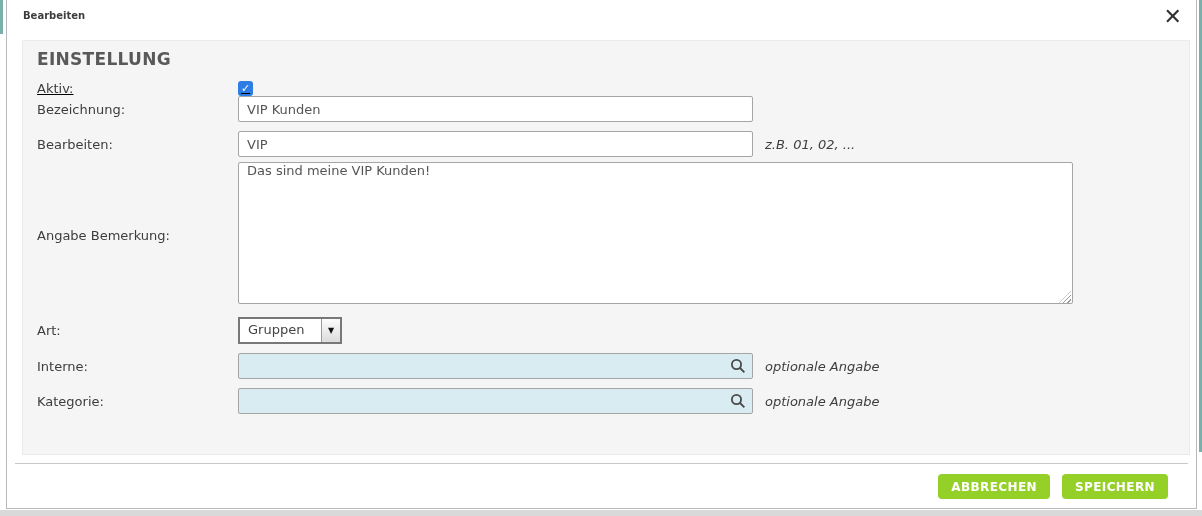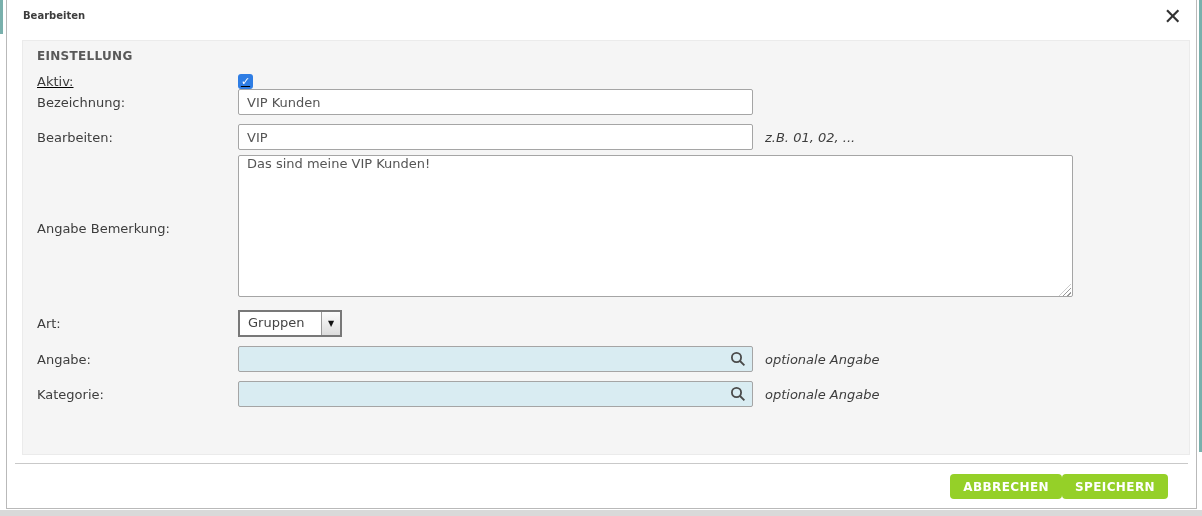--- a/index.html
+++ b/index.html
@@ -24,22 +24,22 @@
   .close-btn {
     position:absolute; right:14px; top:4px;
     font-size:22px; font-weight:bold; color:#333; cursor:pointer; line-height:1.2;
   }
 
   .panel {
     position:absolute; left:15px; right:6px; top:40px; height:415px;
     background:#f5f5f5; border:1px solid #ebebeb; padding:8px 14px;
   }
   .section-title {
-    font-size:12px; font-weight:bold; color:#595959; letter-spacing:.3px;
-    margin-bottom:9px; height:16px;
+    font-size:17px; font-weight:bold; color:#595959; letter-spacing:.3px;
+    margin-bottom:16px; height:16px;
   }
 
   .row { display:flex; align-items:center; margin-bottom:9px; }
   .row.tight { margin-bottom:5px; }
   .row-label { flex:0 0 201px; font-size:13px; color:#3d3d3d; }
 
   .checkbox {
     width:15px; height:15px; background:#2e7de4; border-radius:3px;
     display:flex; align-items:center; justify-content:center; cursor:pointer;
   }
@@ -86,21 +86,21 @@
   }
   .search-icon {
     position:absolute; right:7px; top:5px; width:16px; height:16px; cursor:pointer;
   }
 
   .footer-divider {
     position:absolute; left:8px; right:8px; top:463px;
     border-top:1px solid #c9c9c9;
   }
   .footer-buttons {
-    position:absolute; right:28px; top:474px; display:flex; gap:0;
+    position:absolute; right:28px; top:474px; display:flex; gap:12px;
   }
   .btn {
     background:#95d028; color:#fff; border:none; border-radius:4px;
     font-size:12px; font-weight:bold; letter-spacing:.4px;
     padding:6px 13px; height:25px; cursor:pointer;
     font-family:"DejaVu Sans","Liberation Sans",sans-serif;
   }
 </style>
 </head>
 <body>
@@ -147,21 +147,21 @@
       <div class="row-label">Art:</div>
       <div class="select">
         <span class="select-value">Gruppen</span>
         <span class="select-arrow-box">
           <span class="arrow">▼</span>
         </span>
       </div>
     </div>
 
     <div class="row">
-      <div class="row-label">Angabe:</div>
+      <div class="row-label">Interne:</div>
       <div class="search-wrap">
         <input class="search-input" type="text" value="" style="">
         <svg class="search-icon" viewBox="0 0 16 16">
           <circle cx="6.5" cy="6.5" r="4.6" fill="none" stroke="#4a4a4a" stroke-width="1.8"></circle>
           <line x1="10" y1="10" x2="14.4" y2="14.4" stroke="#4a4a4a" stroke-width="1.8"></line>
         </svg>
       </div>
       <span class="hint">optionale Angabe</span>
     </div>
 

